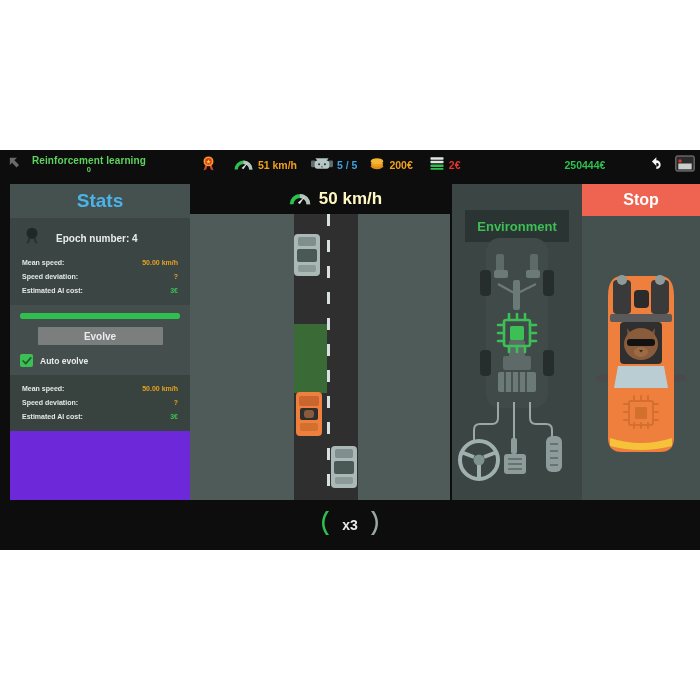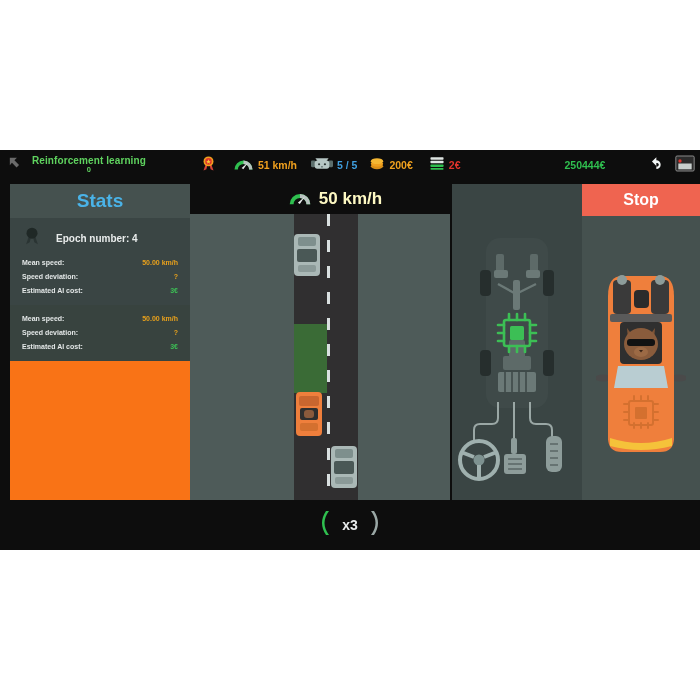--- a/index.html
+++ b/index.html
@@ -40,21 +40,21 @@
   .v-blue   { color: #3f9fe0; }
   .v-green  { color: #2fbf4f; }
   .v-red    { color: #e0342c; }
   .tb-right { margin-left: auto; display: flex; align-items: center; padding-right: 2px; }
   .tb-icobtn { width: 26px; height: 26px; display: flex; align-items: center; justify-content: center; }
 
   
   .panel-stats {
     position: absolute; left: 10px; top: 34px;
     width: 180px; height: 332px;
-    background: #f97316;
+    background: #6d28d9;
   }
   .stats-title {
     height: 34px; display: flex; align-items: center; justify-content: center;
     color: #4ab3e8; font-size: 19px; font-weight: bold;
     background: #45514f;
   }
   .epoch-card { background: #3a4544; padding: 6px 8px 8px 8px; }
   .epoch-card.alt { background: #38433f; }
   .epoch-head { display: flex; align-items: center; gap: 6px; padding: 2px 0 5px 4px; }
   .epoch-head-label { color: #e9ecec; font-size: 10px; font-weight: bold; margin-left: 8px; }
@@ -290,20 +290,36 @@
       <div class="stat-row">
         <span class="stat-key">Speed deviation:</span>
         <span class="stat-val sv-orange">?</span>
       </div>
       <div class="stat-row">
         <span class="stat-key">Estimated AI cost:</span>
         <span class="stat-val sv-green">3€</span>
       </div>
     </div>
 
+    <div class="mid-block">
+      <div class="progress-outer">
+        <div class="progress-fill" id="evolve-progress-fill" style="width: 100%;"></div>
+      </div>
+      <button class="evolve-btn">Evolve</button>
+      <div class="auto-row">
+        <span class="checkbox">
+          <span>
+            <svg width="10" height="10" viewBox="0 0 12 12">
+              <path d="M1.5 6 L4.5 9.2 L10.5 2.2" stroke="#1f5e2d" stroke-width="2.1" fill="none" stroke-linecap="round" stroke-linejoin="round"></path>
+            </svg>
+          </span>
+        </span>
+        <span class="auto-label">Auto evolve</span>
+      </div>
+    </div>
 
     <div class="epoch-card alt">
 
       <div class="stat-row">
         <span class="stat-key">Mean speed:</span>
         <span class="stat-val sv-orange">50.00 km/h</span>
       </div>
       <div class="stat-row">
         <span class="stat-key">Speed deviation:</span>
         <span class="stat-val sv-orange">?</span>
@@ -367,20 +383,23 @@
         <rect x="10" y="19" width="8" height="2.5" fill="#5e706e"></rect>
         <rect x="5" y="21.5" width="18" height="2" rx="1" fill="#5e706e"></rect>
         <rect x="17" y="13" width="12" height="6" rx="1" fill="#6b6b3c"></rect>
         <rect x="20" y="19" width="6" height="4" fill="#3c3c28"></rect>
       </svg>
     </span>
   </div>
 
   <div class="env-col">
 
+    <div class="env-badge">
+      <span class="env-badge-txt">Environment</span>
+    </div>
 
     <div style="position:absolute;left:54px;top:56px;">
       <svg width="22" height="16" viewBox="0 0 22 16">
         <path d="M1 1 L21 1 L11 15 Z" fill="#3cbf55"></path>
       </svg>
     </div>
 
     <div id="sensor-chain" style="position:absolute;left:0;top:0;width:130px;height:316px;">
         <svg width="130" height="316" style="position:absolute;left:0;top:0;">
           <line x1="65" y1="72" x2="65" y2="198" stroke="#3cbf55" stroke-width="3"></line>

